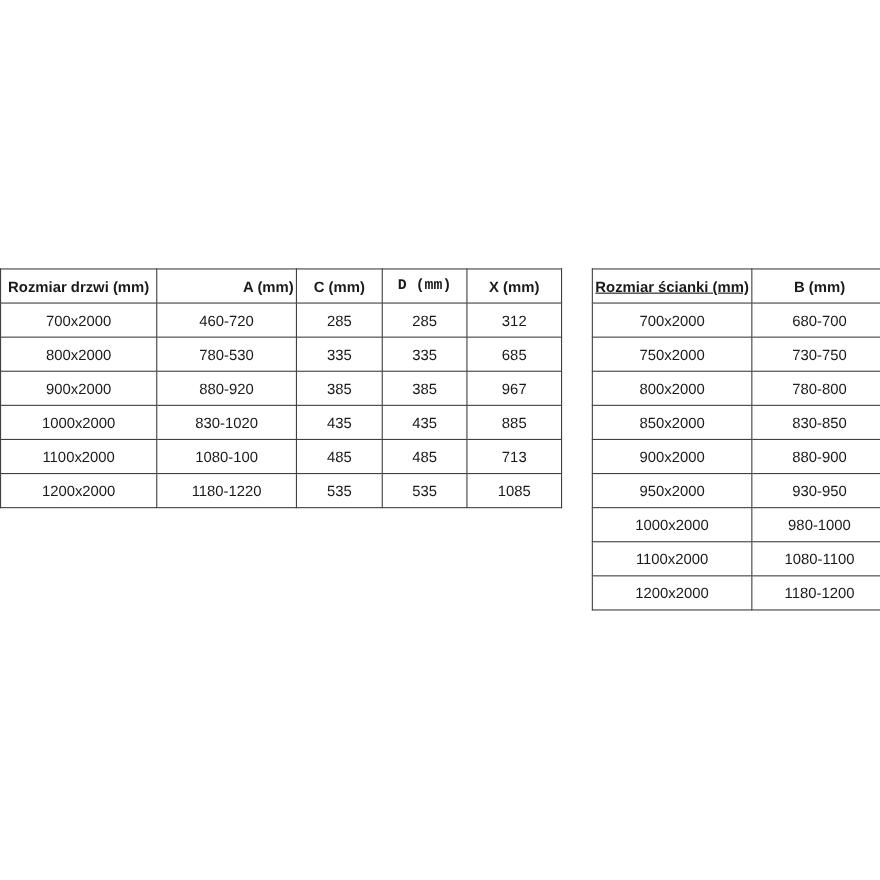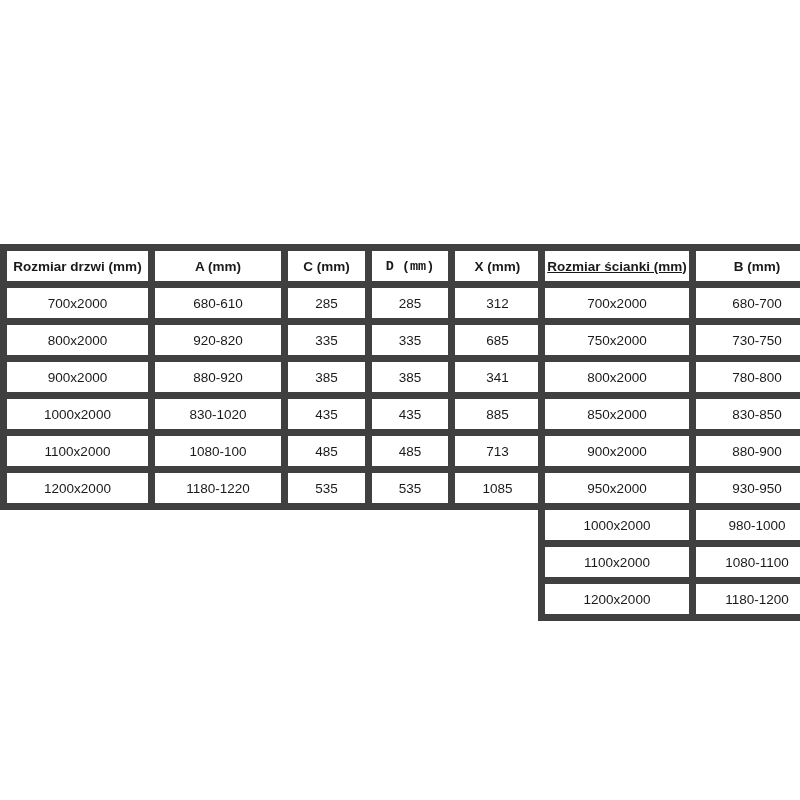--- a/index.html
+++ b/index.html
@@ -20,39 +20,39 @@
     overflow: hidden;
   }
   table {
     position: absolute;
     top: 244px;
     border-collapse: collapse;
     table-layout: fixed;
     background: #ffffff;
   }
   th, td {
-    border: 7px solid #404040;
+    border: 1px solid #404040;
     height: 30px;
     text-align: center;
     vertical-align: middle;
     color: #1a1a1a;
     font-size: 13.5px;
     padding: 0 2px;
     overflow: hidden;
     white-space: nowrap;
   }
   th {
     font-weight: 700;
   }
   .door-table {
     left: 0px;
     width: 487px;
   }
   .door-table th:nth-child(1) { width: 137px; }
-  .door-table th:nth-child(2) { width: 122px; }
+  .door-table th:nth-child(2) { width: 122px; text-align: right; }
   .door-table th:nth-child(3) { width: 73px;  }
   .door-table th:nth-child(4) { width: 72px; font-family: Liberation Mono, monospace;  }
   .door-table th:nth-child(5) { width: 81px;  }
   .wall-table {
     left: 538px;
     width: 260px;
   }
   .wall-table th:nth-child(1) { width: 140px; text-decoration: underline; }
   .wall-table th:nth-child(2) { width: 118px; }
 </style>
@@ -67,38 +67,38 @@
           <th>Rozmiar drzwi (mm)</th>
           <th>A (mm)</th>
           <th>C (mm)</th>
           <th>D (mm)</th>
           <th>X (mm)</th>
         </tr>
     </thead>
     <tbody>
         <tr>
           <td>700x2000</td>
-          <td>680-610</td>
+          <td>460-720</td>
           <td>285</td>
           <td>285</td>
           <td>312</td>
         </tr>
         <tr>
           <td>800x2000</td>
-          <td>920-820</td>
+          <td>780-530</td>
           <td>335</td>
           <td>335</td>
           <td>685</td>
         </tr>
         <tr>
           <td>900x2000</td>
           <td>880-920</td>
           <td>385</td>
           <td>385</td>
-          <td>341</td>
+          <td>967</td>
         </tr>
         <tr>
           <td>1000x2000</td>
           <td>830-1020</td>
           <td>435</td>
           <td>435</td>
           <td>885</td>
         </tr>
         <tr>
           <td>1100x2000</td>

